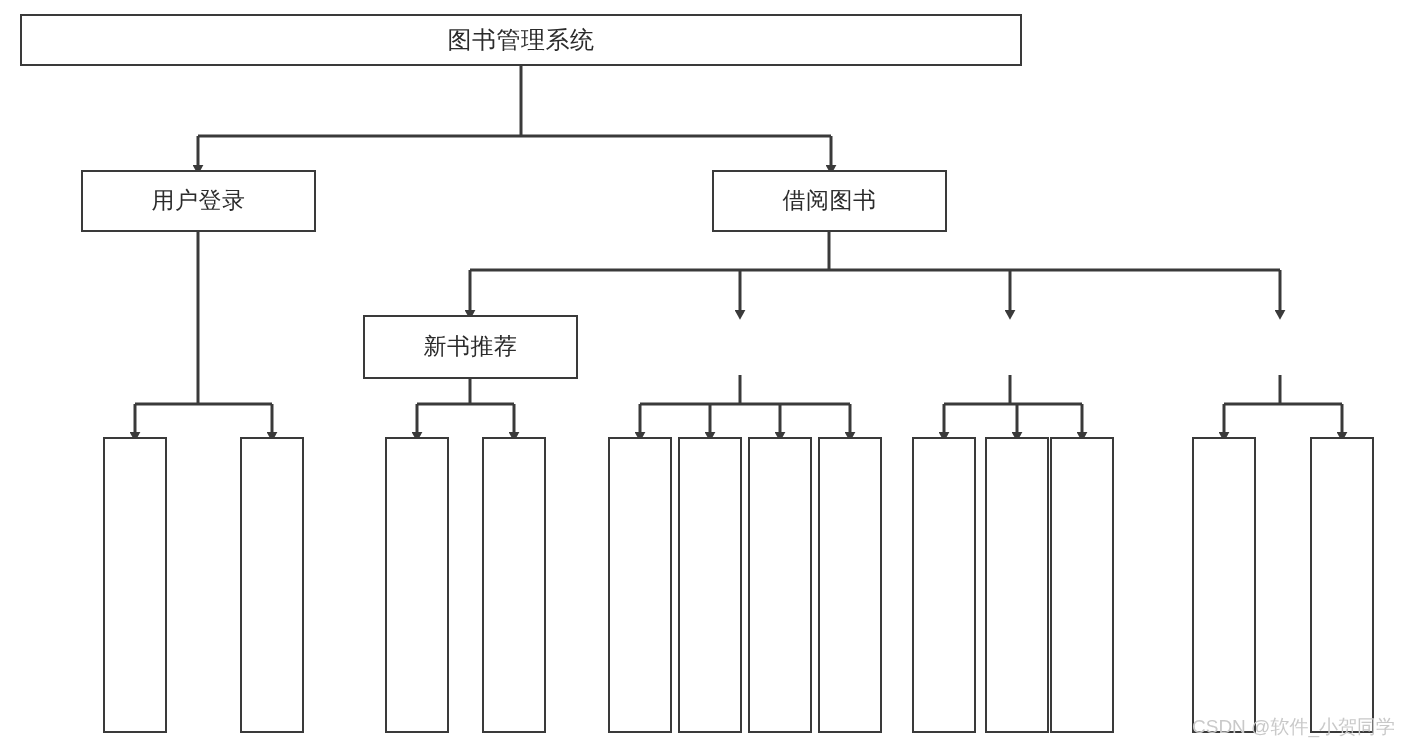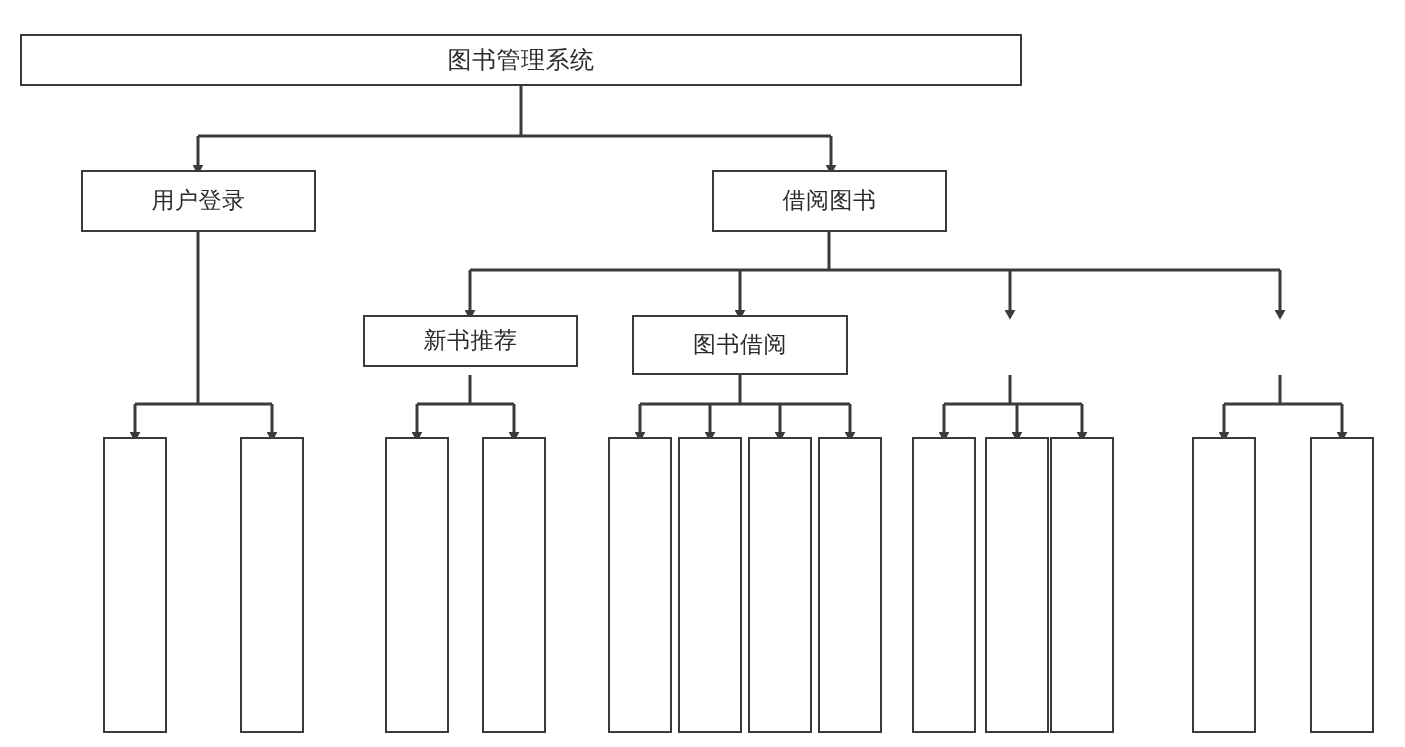--- a/index.html
+++ b/index.html
@@ -128,36 +128,33 @@
       <path d="M1017,404 L1017,433" marker-end="url(#arrow)"></path>
       <path d="M1082,404 L1082,433" marker-end="url(#arrow)"></path>
 
       <path d="M1280,375 L1280,404"></path>
       <path d="M1224,404 L1342,404"></path>
       <path d="M1224,404 L1224,433" marker-end="url(#arrow)"></path>
       <path d="M1342,404 L1342,433" marker-end="url(#arrow)"></path>
     </g>
   </svg>
 
-  <div class="node horiz root" style="left: 20px; top: 14px; width: 1002px; height: 52px; margin-top: 20px;">
+  <div class="node horiz root" style="left: 20px; top: 14px; width: 1002px; height: 52px;">
     <span class="lbl">图书管理系统</span>
   </div>
 
   <div class="node horiz" style="left: 81px; top: 170px; width: 235px; height: 62px;">
     <span class="lbl">用户登录</span>
   </div>
   <div class="node horiz" style="left: 712px; top: 170px; width: 235px; height: 62px;">
     <span class="lbl">借阅图书</span>
   </div>
 
-  <div class="node horiz" style="left: 363px; top: 315px; width: 215px; height: 52px;">
+  <div class="node horiz" style="left: 363px; top: 315px; width: 215px; height: 64px;">
     <span class="lbl">新书推荐</span>
-  </div>
-  <div class="node horiz" style="left: 632px; top: 315px; width: 216px; height: 60px;">
-    <span class="lbl">图书借阅</span>
   </div>
 
   <div class="node vert" style="left: 103px; top: 437px; width: 64px; height: 296px;">
     <span class="lbl">用户登录</span>
   </div>
   <div class="node vert" style="left: 240px; top: 437px; width: 64px; height: 296px;">
     <span class="lbl">注销登录</span>
   </div>
   <div class="node vert" style="left: 385px; top: 437px; width: 64px; height: 296px;">
     <span class="lbl">查询图书</span>
@@ -186,14 +183,15 @@
   <div class="node vert tall" style="left: 1050px; top: 437px; width: 64px; height: 296px;">
     <span class="lbl">确认归还（管理员）</span>
   </div>
   <div class="node vert tall" style="left: 1192px; top: 437px; width: 64px; height: 296px;">
     <span class="lbl">新增借阅记录</span>
   </div>
   <div class="node vert tall" style="left: 1310px; top: 437px; width: 64px; height: 296px;">
     <span class="lbl">查询借阅记录</span>
   </div>
 
+  <div class="watermark" style="left:1192px; top:714px;">CSDN @软件_小贺同学</div>
 
 </div>
 
 </body></html>

